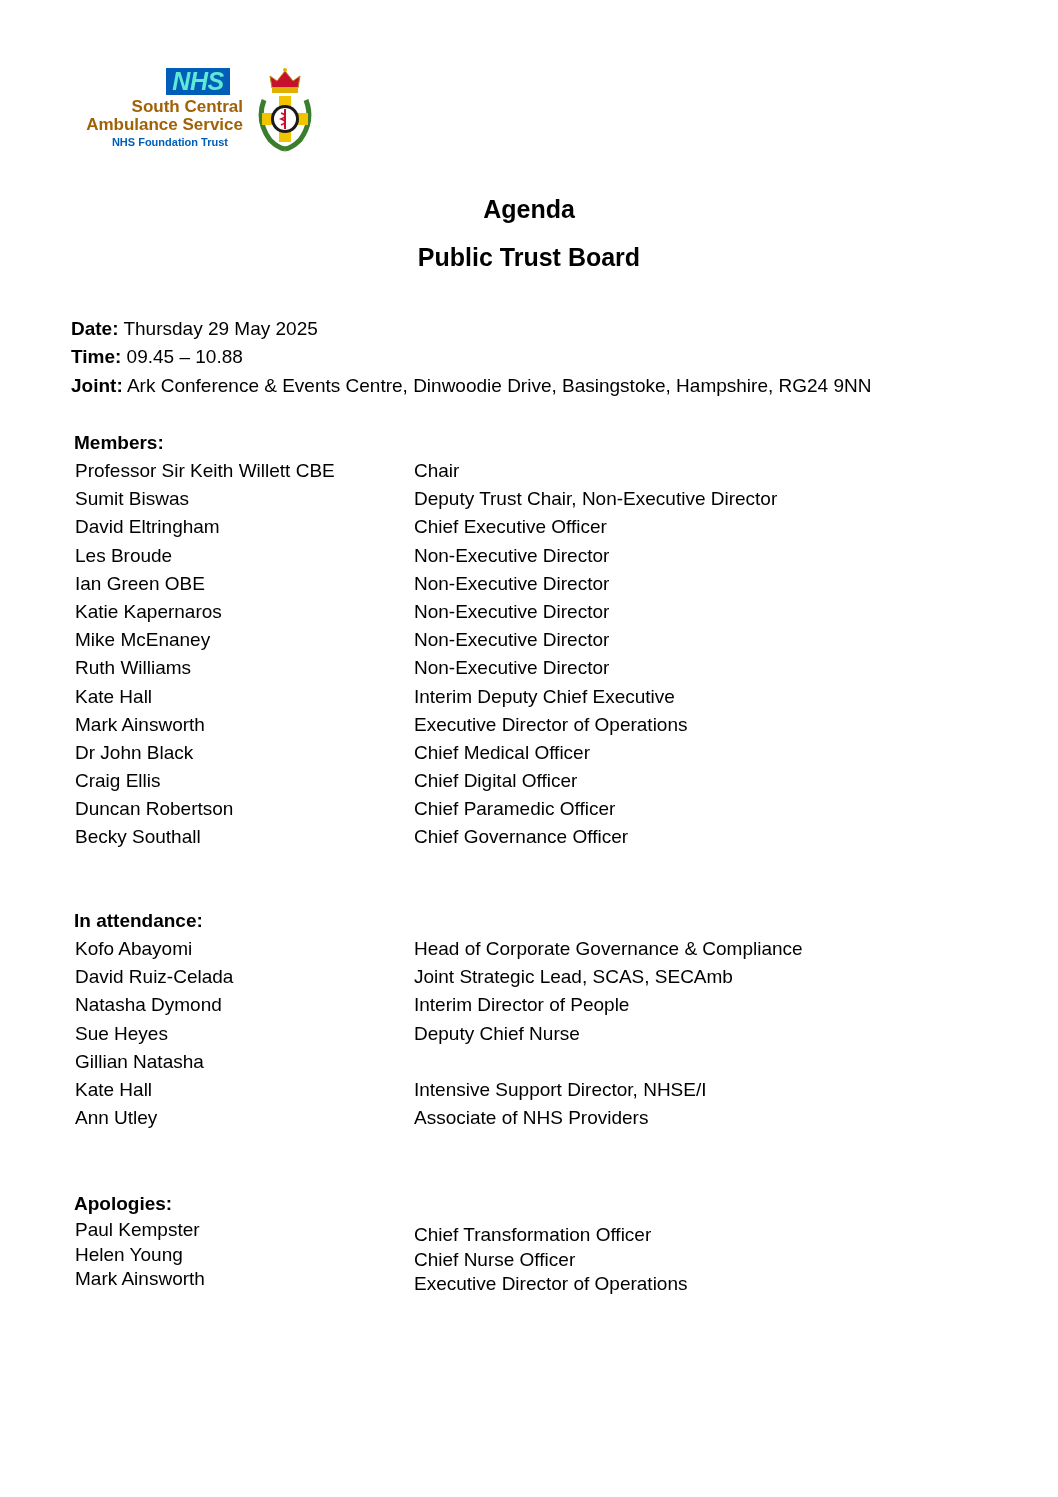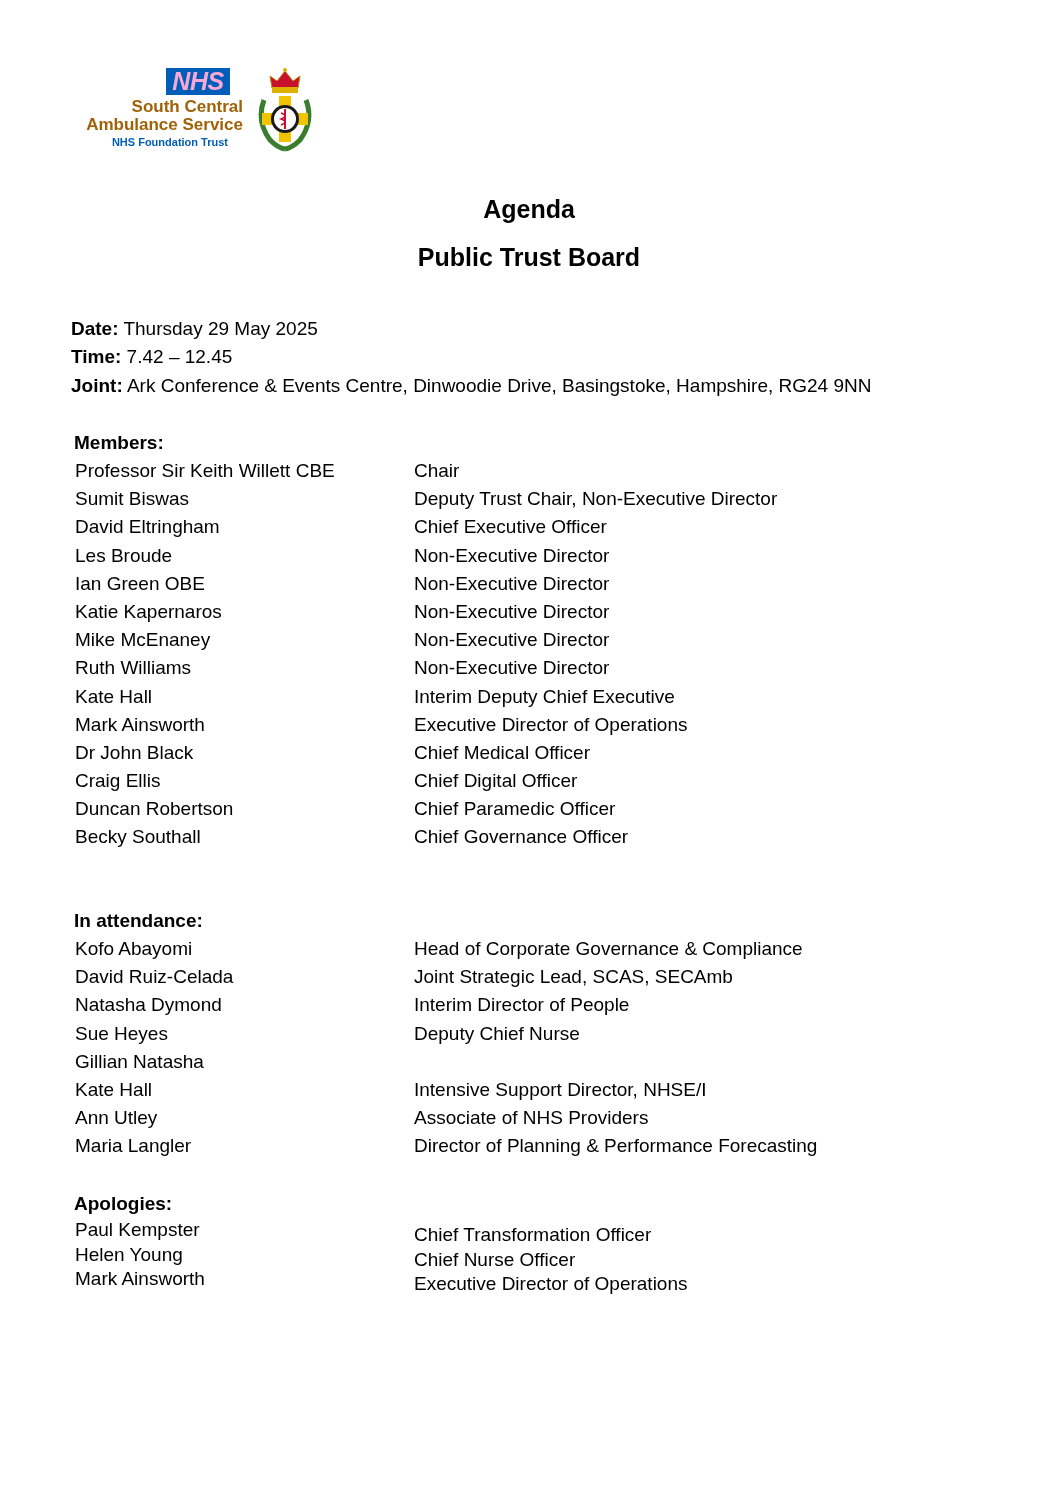--- a/index.html
+++ b/index.html
@@ -16,21 +16,21 @@
       color: #000;
     }
     .page { position: absolute; inset: 0; }
 
     
     .logo { position: absolute; left: 66px; top: 66px; width: 260px; height: 88px; }
     .nhs-lozenge {
       position: absolute; left: 100px; top: 2px;
       width: 64px; height: 27px;
       background: #005eb8;
-      color: #f9a8d4;
+      color: #5eead4;
       font-weight: bold;
       font-style: italic;
       font-size: 25px;
       line-height: 27px;
       text-align: center;
       letter-spacing: -0.5px;
     }
     .org-name {
       position: absolute; right: 83px; top: 32px;
       text-align: right;
@@ -112,21 +112,21 @@
       <circle cx="33" cy="53" r="11" fill="#ffffff"></circle>
       <path d="M33 43 L33 63" stroke="#c8102e" stroke-width="2"></path>
       <path d="M29 47 Q37 50 29 53 Q37 56 29 59" fill="none" stroke="#c8102e" stroke-width="1.5"></path>
     </svg>
   </div>
 
   <div class="title title-2">Public Trust Board</div>
   <div class="title title-1">Agenda</div>
 
   <div class="meta meta-date"><b>Date:</b><span> Thursday 29 May 2025</span></div>
-  <div class="meta meta-time"><b>Time:</b><span> 7.42 – 12.45</span></div>
+  <div class="meta meta-time"><b>Time:</b><span> 09.45 – 10.88</span></div>
   <div class="meta meta-venue"><b>Joint:</b><span> Ark Conference &amp; Events Centre, Dinwoodie Drive, Basingstoke, Hampshire, RG24 9NN</span></div>
 
   <div class="section sec-members">
     <div class="section-heading">Members:</div>
     <div class="rows">
         <div class="row">
           <span class="name">Professor Sir Keith Willett CBE</span>
           <span class="role">Chair</span>
         </div>
         <div class="row">
@@ -207,24 +207,20 @@
           <span class="name">Gillian Natasha</span>
         </div>
         <div class="row">
           <span class="name">Kate Hall</span>
           <span class="role">Intensive Support Director, NHSE/I</span>
         </div>
         <div class="row">
           <span class="name">Ann Utley</span>
           <span class="role">Associate of NHS Providers</span>
         </div>
-        <div class="row">
-          <span class="name">Maria Langler</span>
-          <span class="role">Director of Planning &amp; Performance Forecasting</span>
-        </div>
       </div>
   </div>
 
   <div class="section sec-apologies">
     <div class="section-heading">Apologies:</div>
     <div class="rows">
         <div class="row">
           <span class="name">Paul Kempster</span>
           <span class="role">Chief Transformation Officer</span>
         </div>

